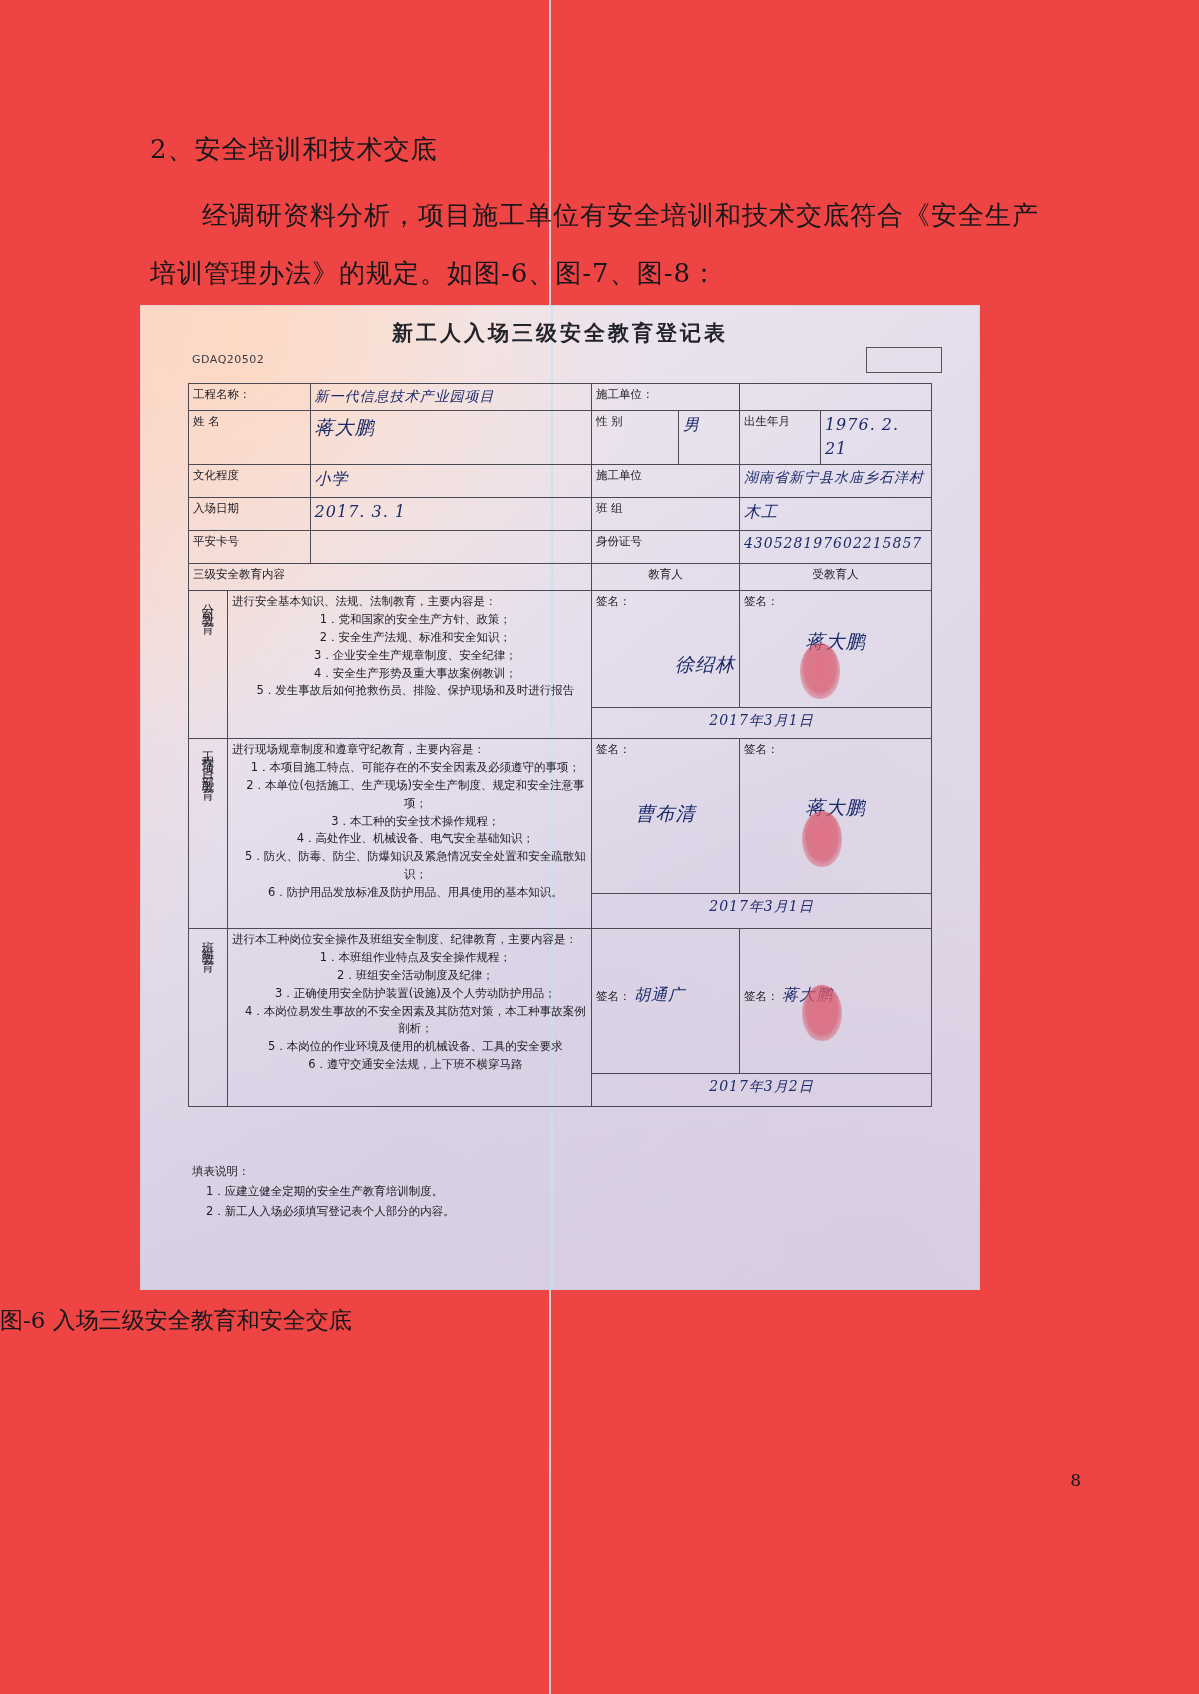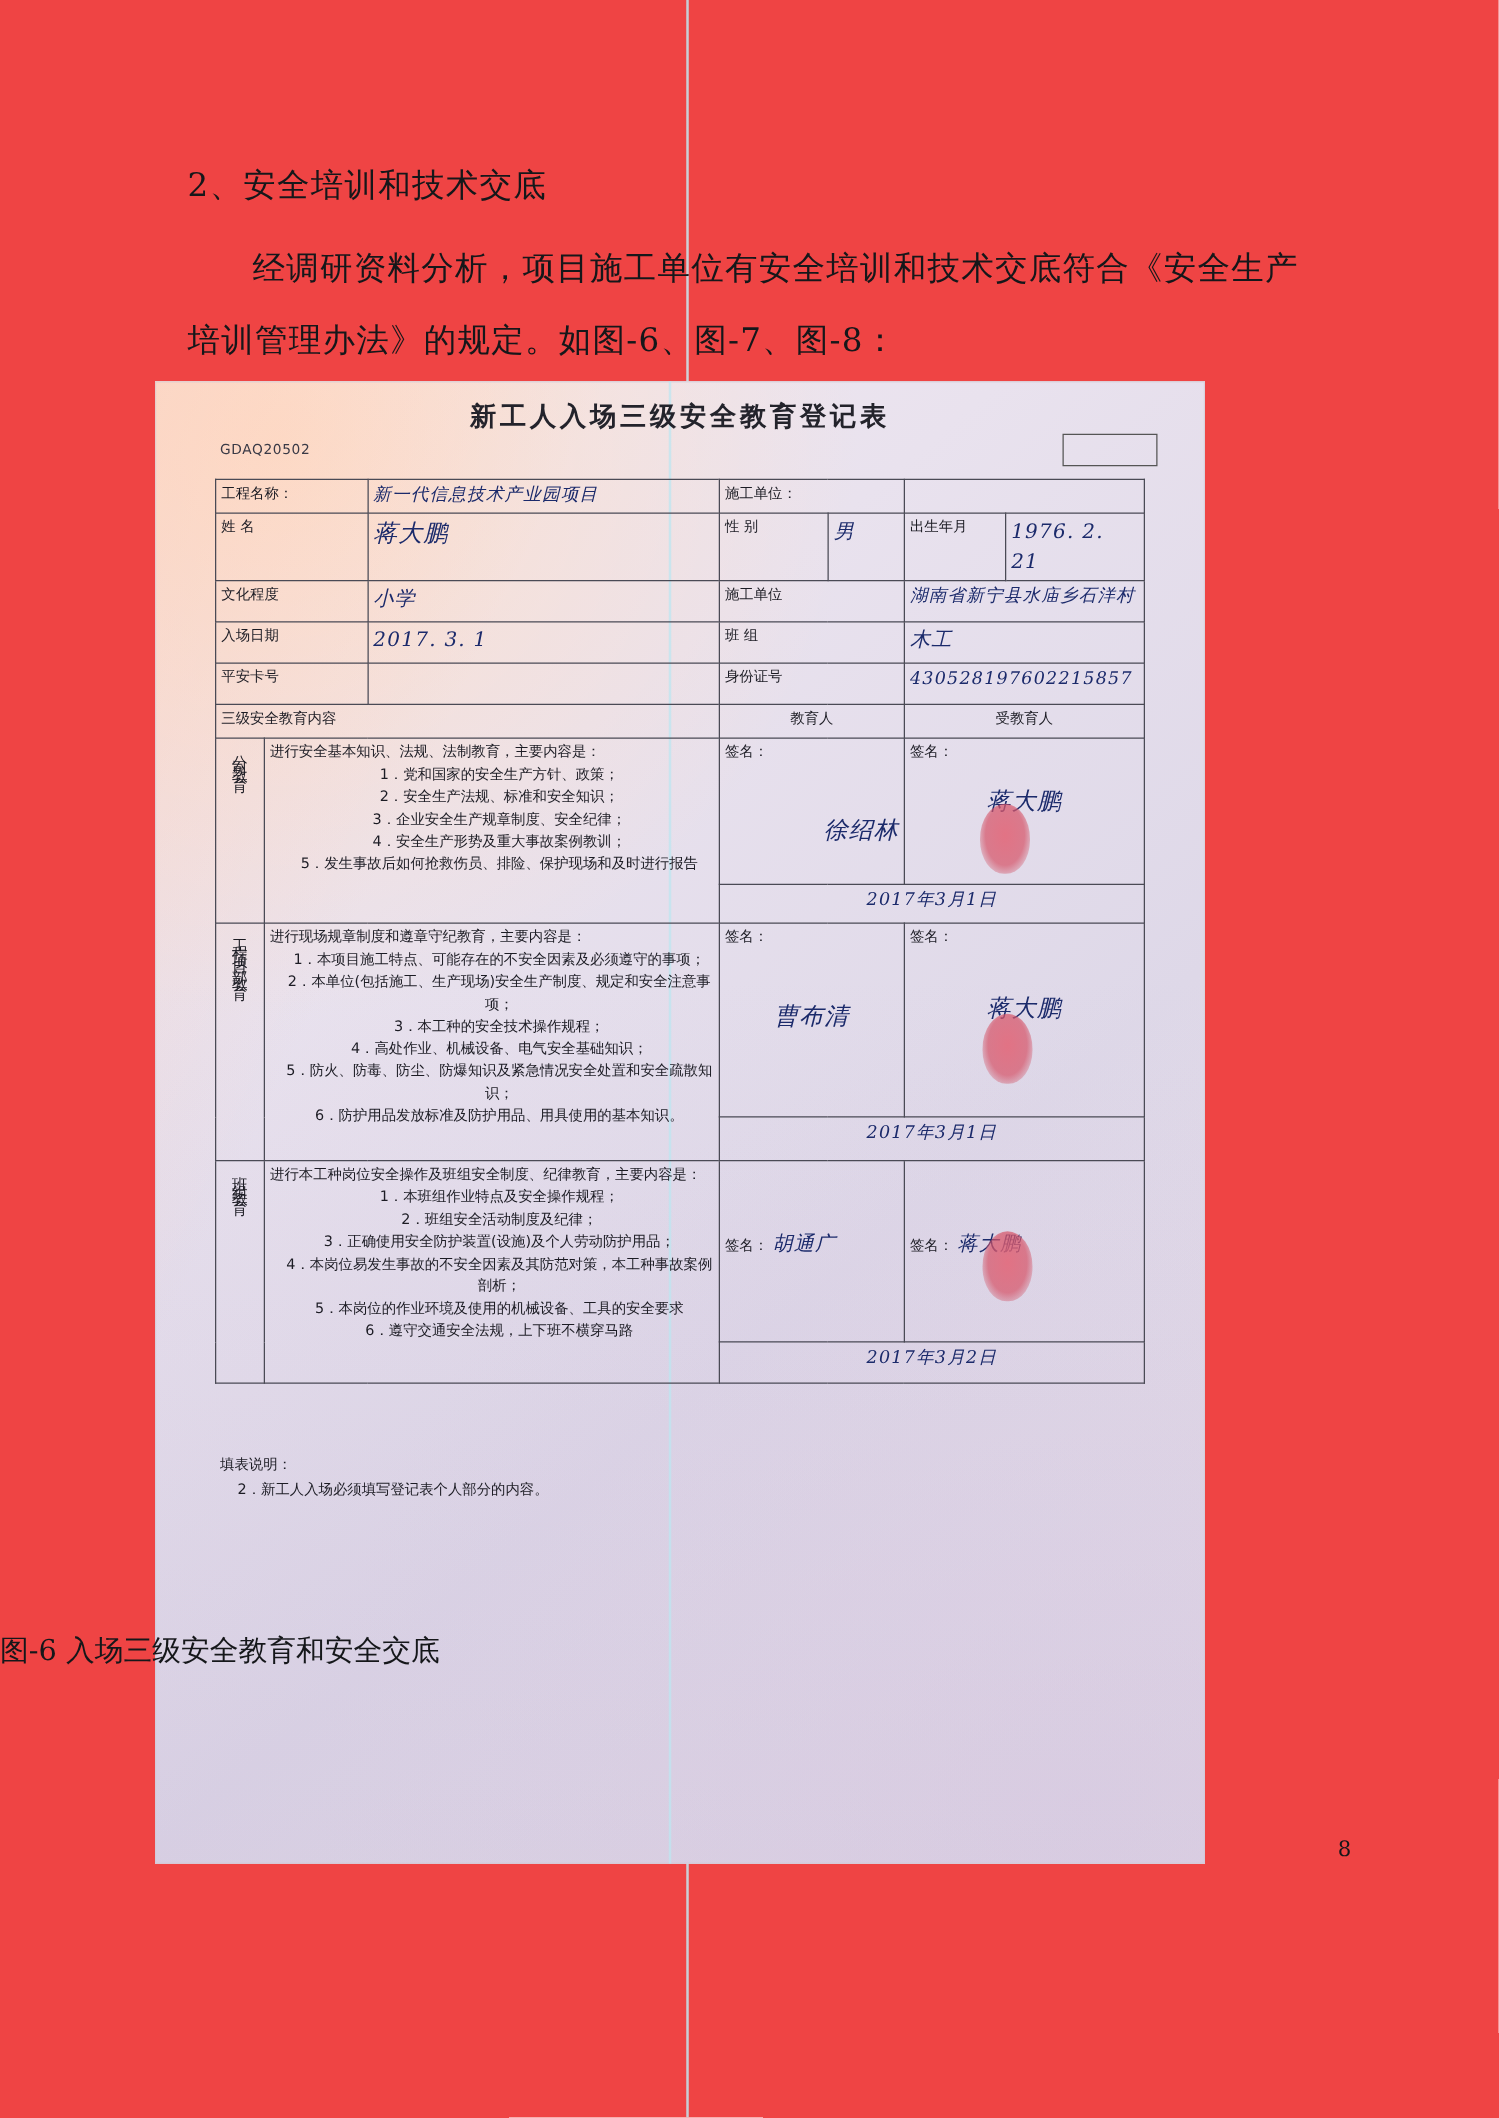--- a/index.html
+++ b/index.html
@@ -42,24 +42,24 @@
     letter-spacing: 1px;
     color: #15171a;
     margin: 0;
   }
   .para.indent { text-indent: 2em; }
   .para.h { margin-bottom: 8px; }
 
   
   .scan {
     position: absolute;
-    left: 124px;
+    left: 140px;
     top: 305px;
     width: 840px;
-    height: 1186px;
+    height: 985px;
     background:
       radial-gradient(circle at 12% 4%, rgba(255,222,200,.85), rgba(255,255,255,0) 34%),
       radial-gradient(circle at 88% 96%, rgba(222,210,230,.75), rgba(255,255,255,0) 45%),
       linear-gradient(140deg, #f3e9ef 0%, #e9e2ee 30%, #ded8e8 62%, #e6dfe9 100%);
     box-shadow: 0 0 0 1px #d9d3dd inset;
     overflow: hidden;
     font-family: "DejaVu Sans", "Liberation Sans", sans-serif;
   }
   .scan .tint {
     position: absolute; inset: 0;
@@ -312,19 +312,20 @@
         </td>
       </tr>
       <tr>
         <td colspan="4" style="height:28px; text-align:center" class="hand sm">2017年3月2日</td>
       </tr>
     </tbody>
       </table>
 
     <div class="notes">
       <span class="line">填表说明：</span>
+      <span class="n">1．应建立健全定期的安全生产教育培训制度。</span>
       <span class="n">2．新工人入场必须填写登记表个人部分的内容。</span>
     </div>
   </div>
 
   <div class="caption">图-6 入场三级安全教育和安全交底</div>
   <div class="page-num">8</div>
 </div>
 
 </body></html>

